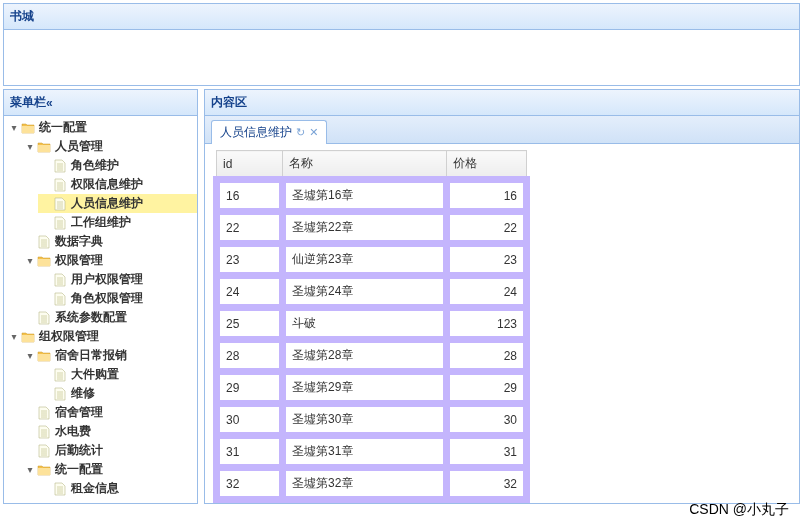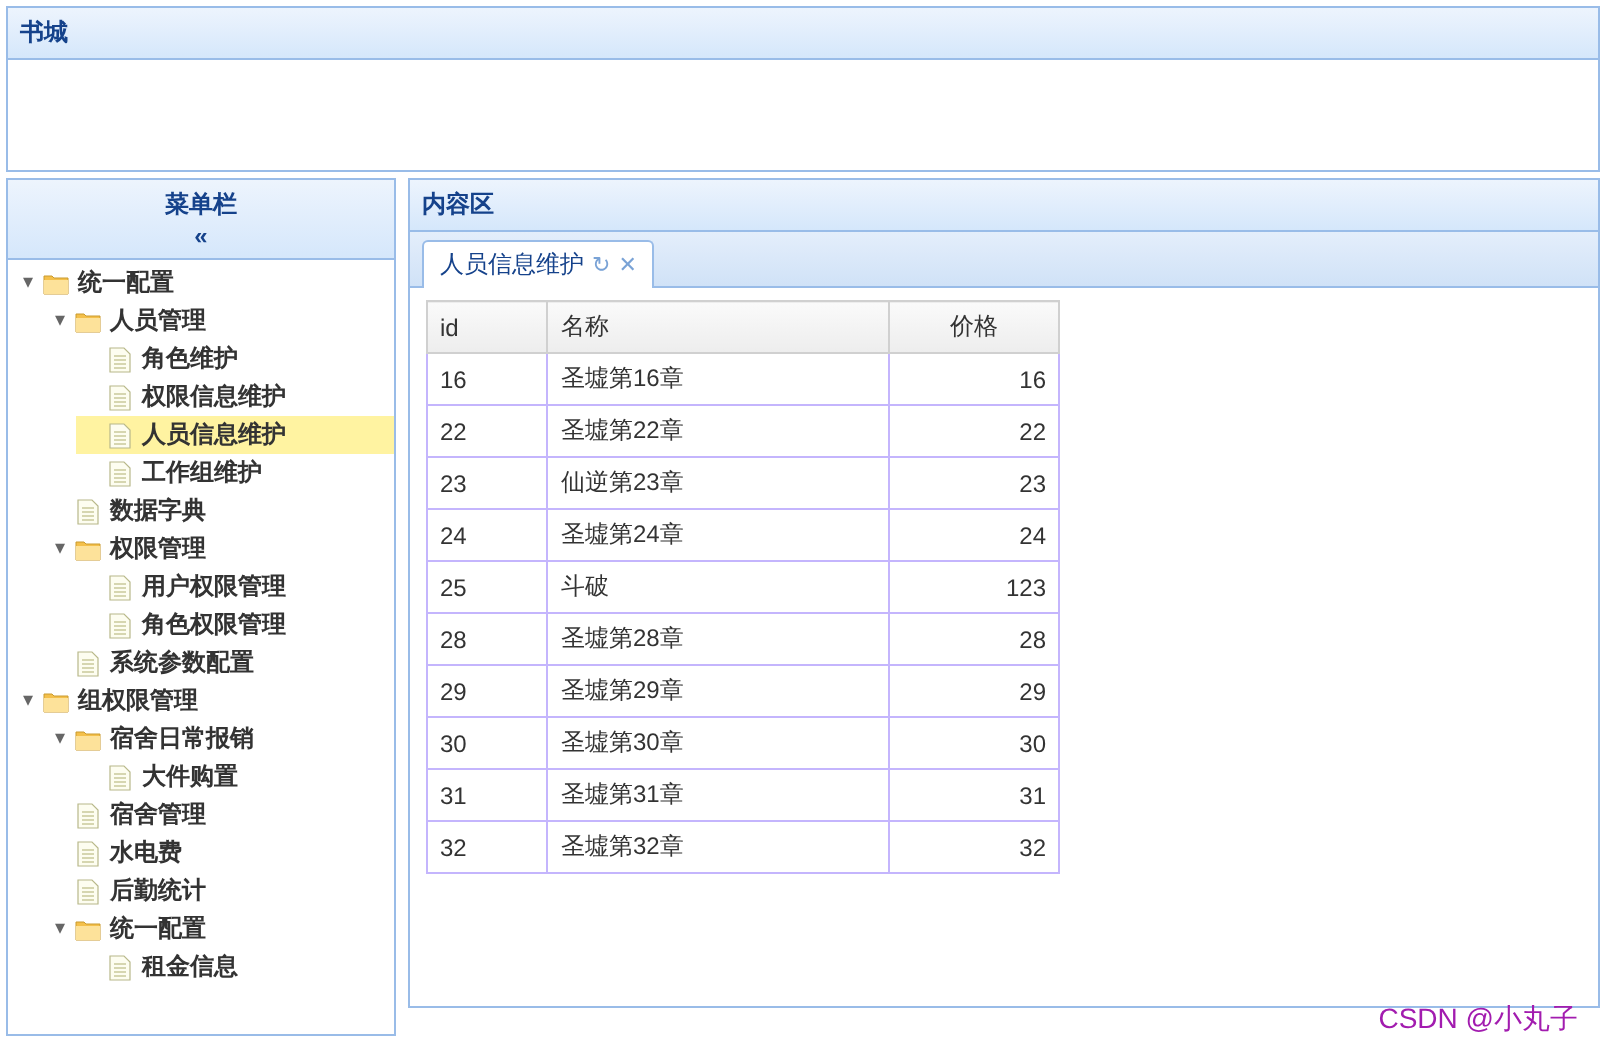--- a/index.html
+++ b/index.html
@@ -7,21 +7,21 @@
 
 .panel-header { background: linear-gradient(#edf4fd, #d5e7fb); border: 1px solid #99bce8; padding: 4px 6px; font-weight: bold; color: #15428b; }
 .panel-body { border: 1px solid #99bce8; border-top: none; background: #f0f4fb; }
 
 .top-section { margin: 3px; }
 .top-header { display: flex; justify-content: space-between; align-items: flex-start; }
 .top-body { height: 56px; background: #fff; }
 
 .main-row { display: flex; margin: 3px; gap: 6px; }
 .sidebar { width: 195px; flex-shrink: 0; }
-.sidebar-header { display: flex; justify-content: flex-start; align-items: center; flex-direction: column; }
+.sidebar-header { display: flex; justify-content: flex-start; align-items: center; }
 .collapse-icon { color: #15428b; font-weight: bold; cursor: pointer; }
 .sidebar-body { background: #fff; height: 388px; overflow: auto; padding: 2px 0; }
 
 .tree ul { list-style: none; padding-left: 16px; }
 .tree > ul { padding-left: 2px; }
 .tree-node { display: flex; align-items: center; padding: 1px 2px; white-space: nowrap; cursor: pointer; line-height: 17px; }
 .tree-node.selected { background: #fff3a1; }
 .toggle { width: 12px; display: inline-block; text-align: center; color: #666; font-size: 10px; }
 .icon { width: 16px; height: 14px; display: inline-flex; align-items: center; justify-content: center; margin-right: 2px; }
 .node-label { padding-left: 1px; font-weight: bold; }
@@ -29,25 +29,25 @@
 .content { flex: 1; }
 .content-body { background: #fff; height: 388px; padding: 0; }
 .tabs-strip { background: linear-gradient(#e4eefb, #d0e2f7); border-bottom: 1px solid #99bce8; padding: 4px 6px 0; display: flex; }
 .tab { background: #fff; border: 1px solid #99bce8; border-bottom: none; border-radius: 3px 3px 0 0; padding: 3px 8px; font-size: 12px; color: #15428b; display: flex; align-items: center; gap: 4px; margin-bottom: -1px; }
 .tab .close { color: #7aa3d6; cursor: pointer; font-size: 11px; }
 .tab .refresh { color: #7aa3d6; font-size: 11px; }
 
 .grid-wrap { padding: 6px 8px; }
 .grid { width: 317px; border: 1px solid #c5c5c5; border-collapse: collapse; }
 .grid th { background: linear-gradient(#fafafa, #ededed); border: 1px solid #d0d0d0; padding: 4px 6px; text-align: left; font-weight: normal; color: #333; }
-.grid th.num { text-align: center; }
-.grid td { border: 1px solid #c4b5fd; padding: 4px 6px; }
+.grid th.num { text-align: left; }
+.grid td { border: 7px solid #c4b5fd; padding: 4px 6px; }
 .grid td.num { text-align: right; }
 
-.watermark { position: absolute; right: 14px; bottom: 8px; color: #a21caf; font-size: 14px; font-family: Arial, sans-serif; }
+.watermark { position: absolute; right: 14px; bottom: 8px; color: #000000; font-size: 14px; font-family: Arial, sans-serif; }
 
 svg.folder { width: 14px; height: 12px; }
 svg.doc { width: 12px; height: 14px; }
 </style>
 </head>
 <body>
 
 <div class="top-section">
   <div class="panel-header top-header">
     <span>书城</span>
@@ -232,20 +232,32 @@
                         <span class="toggle"></span>
                         <span class="icon">
                           <svg class="doc" viewBox="0 0 12 14">
                             <path fill="#fdfdf0" stroke="#b8b88a" stroke-width="0.6" d="M1 1h7l3 3v9H1z"></path>
                             <path fill="none" stroke="#c9c99a" stroke-width="0.8" d="M3 5h6M3 7h6M3 9h6M3 11h6"></path>
                           </svg>
                         </span>
                         <span class="node-label">大件购置</span>
                       </div>
                     </li>
+                    <li>
+                      <div class="tree-node">
+                        <span class="toggle"></span>
+                        <span class="icon">
+                          <svg class="doc" viewBox="0 0 12 14">
+                            <path fill="#fdfdf0" stroke="#b8b88a" stroke-width="0.6" d="M1 1h7l3 3v9H1z"></path>
+                            <path fill="none" stroke="#c9c99a" stroke-width="0.8" d="M3 5h6M3 7h6M3 9h6M3 11h6"></path>
+                          </svg>
+                        </span>
+                        <span class="node-label">维修</span>
+                      </div>
+                    </li>
                   </ul>
                 </li>
                 <li>
                   <div class="tree-node">
                     <span class="toggle"></span>
                     <span class="icon">
                       <svg class="doc" viewBox="0 0 12 14">
                         <path fill="#fdfdf0" stroke="#b8b88a" stroke-width="0.6" d="M1 1h7l3 3v9H1z"></path>
                         <path fill="none" stroke="#c9c99a" stroke-width="0.8" d="M3 5h6M3 7h6M3 9h6M3 11h6"></path>
                       </svg>

